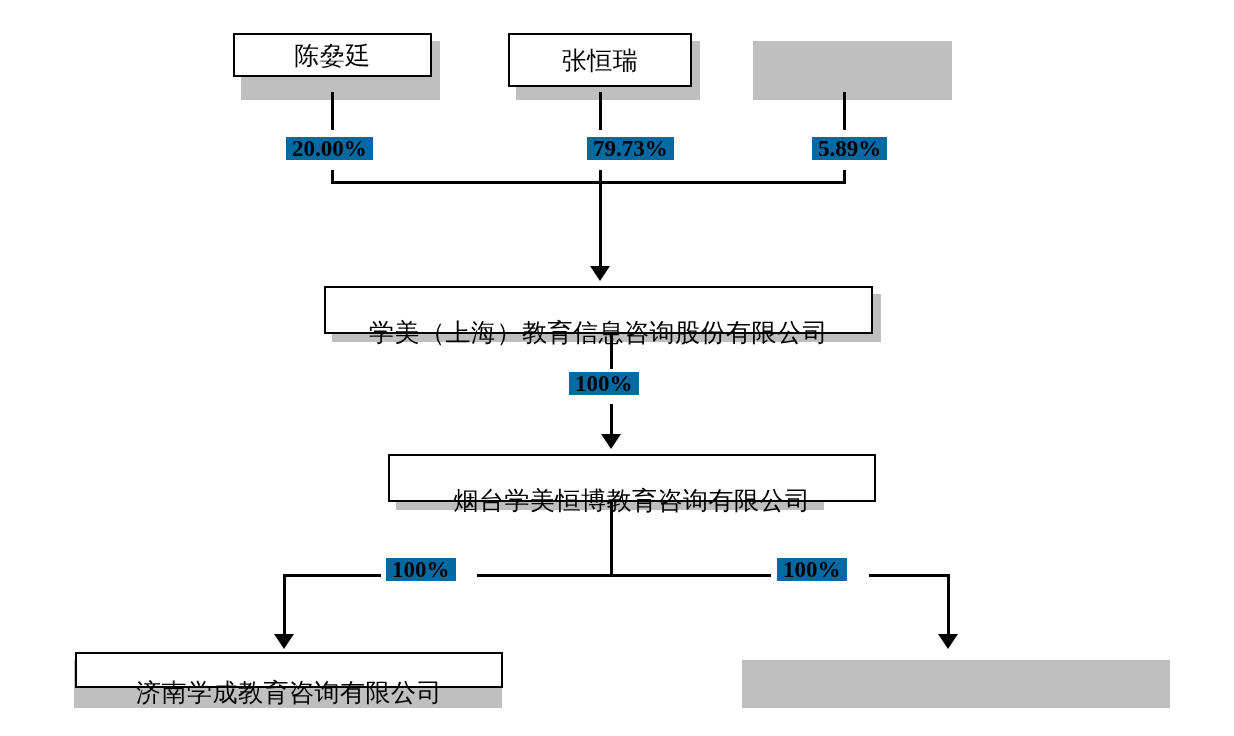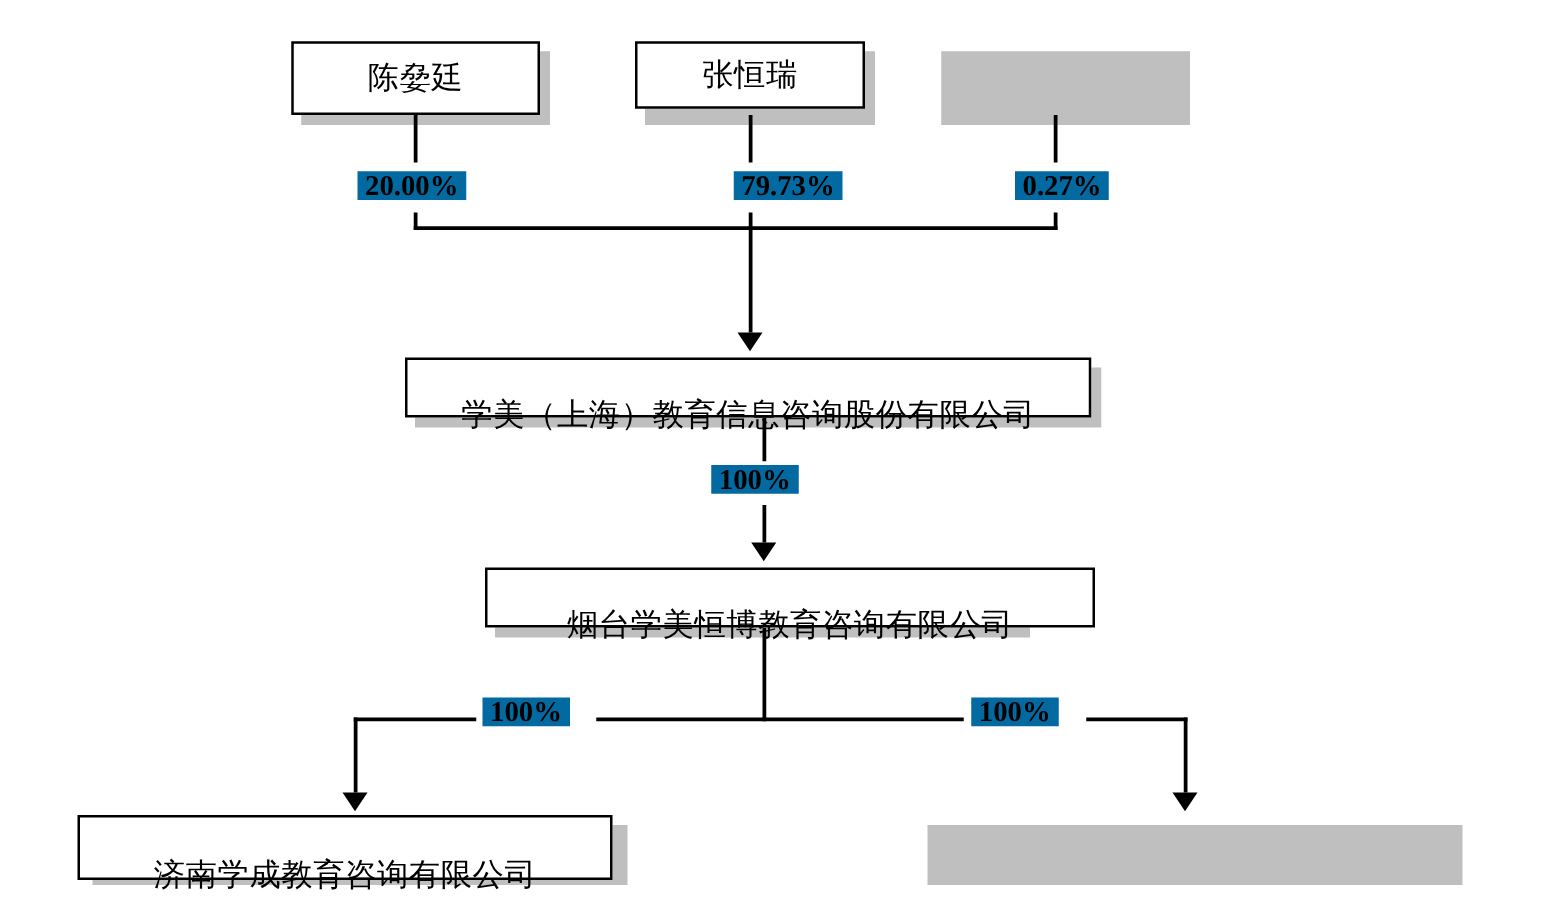--- a/index.html
+++ b/index.html
@@ -91,38 +91,38 @@
     z-index: 4;
     line-height: 1;
   }
 </style>
 </head>
 <body>
 
 <div id="chart-canvas">
 
   <div class="shadow" style="left:241px; top:41px; width:199px; height:59px;"></div>
-  <div class="node top" style="left:233px; top:33px; width:199px; height:59px;">
+  <div class="node top" style="left:233px; top:33px; width:199px; height:44px;">
     <span class="node-label">陈姭廷</span>
   </div>
 
   <div class="shadow" style="left:516px; top:41px; width:184px; height:59px;"></div>
   <div class="node top" style="left:508px; top:33px; width:184px; height:54px;">
     <span class="node-label">张恒瑞</span>
   </div>
 
   <div class="shadow" style="left:753px; top:41px; width:199px; height:59px;"></div>
 
   <div class="line-v" style="left:331px; top:92px; height:38px;"></div>
   <div class="line-v" style="left:599px; top:92px; height:38px;"></div>
   <div class="line-v" style="left:843px; top:92px; height:38px;"></div>
 
   <div class="pct" style="left:286px; top:137px;">20.00%</div>
   <div class="pct" style="left:587px; top:137px;">79.73%</div>
-  <div class="pct" style="left:812px; top:137px;">0.27%</div>
+  <div class="pct" style="left:812px; top:137px;">5.89%</div>
 
   <div class="line-v" style="left:331px; top:170px; height:14px;"></div>
   <div class="line-v" style="left:599px; top:170px; height:14px;"></div>
   <div class="line-v" style="left:843px; top:170px; height:14px;"></div>
 
   <div class="line-h" style="left:331px; top:181px; width:515px;"></div>
 
   <div class="line-v" style="left:599px; top:181px; height:85px;"></div>
   <div class="arrow-down" style="left:590px; top:266px;"></div>
 
@@ -151,19 +151,19 @@
   <div class="pct" style="left:777px; top:558px;">100%</div>
   <div class="line-h" style="left:869px; top:574px; width:81px;"></div>
 
   <div class="line-v" style="left:283px; top:574px; height:60px;"></div>
   <div class="arrow-down" style="left:274px; top:634px;"></div>
 
   <div class="line-v" style="left:947px; top:574px; height:60px;"></div>
   <div class="arrow-down" style="left:938px; top:634px;"></div>
 
   <div class="shadow" style="left:74px; top:660px; width:428px; height:48px;"></div>
-  <div class="node company" style="left:62px; top:652px; width:428px; height:52px;">
+  <div class="node company" style="left:75px; top:652px; width:428px; height:36px;">
     <span class="node-label">济南学成教育咨询有限公司</span>
   </div>
 
   <div class="shadow" style="left:742px; top:660px; width:428px; height:48px;"></div>
 
 </div>
 
 </body></html>

